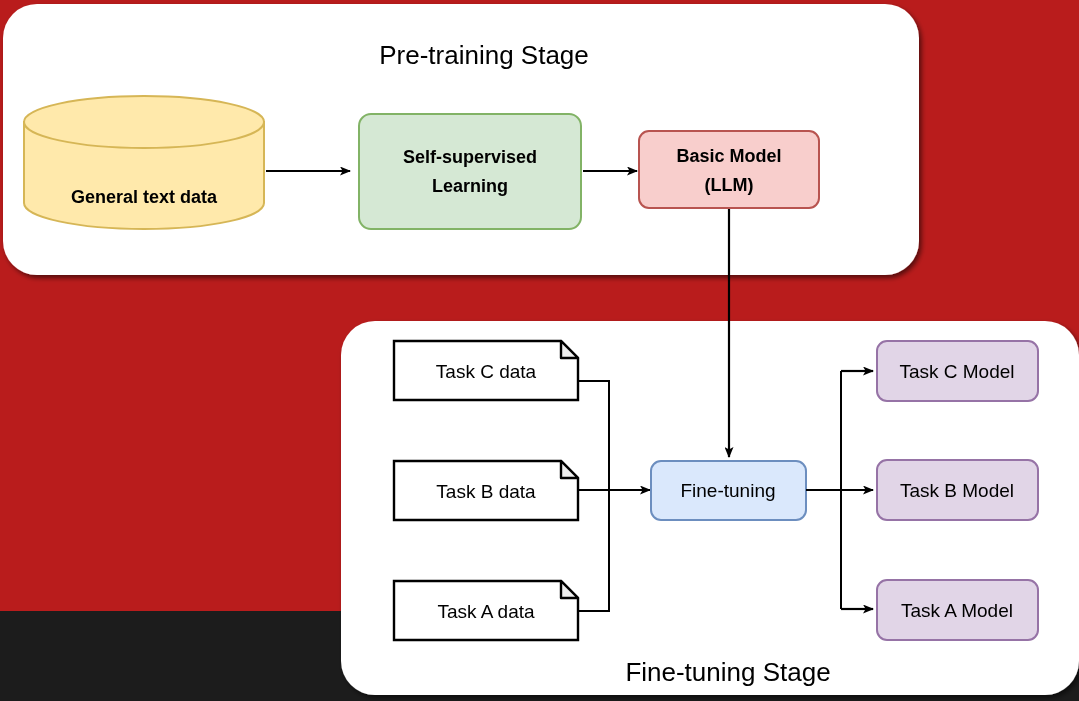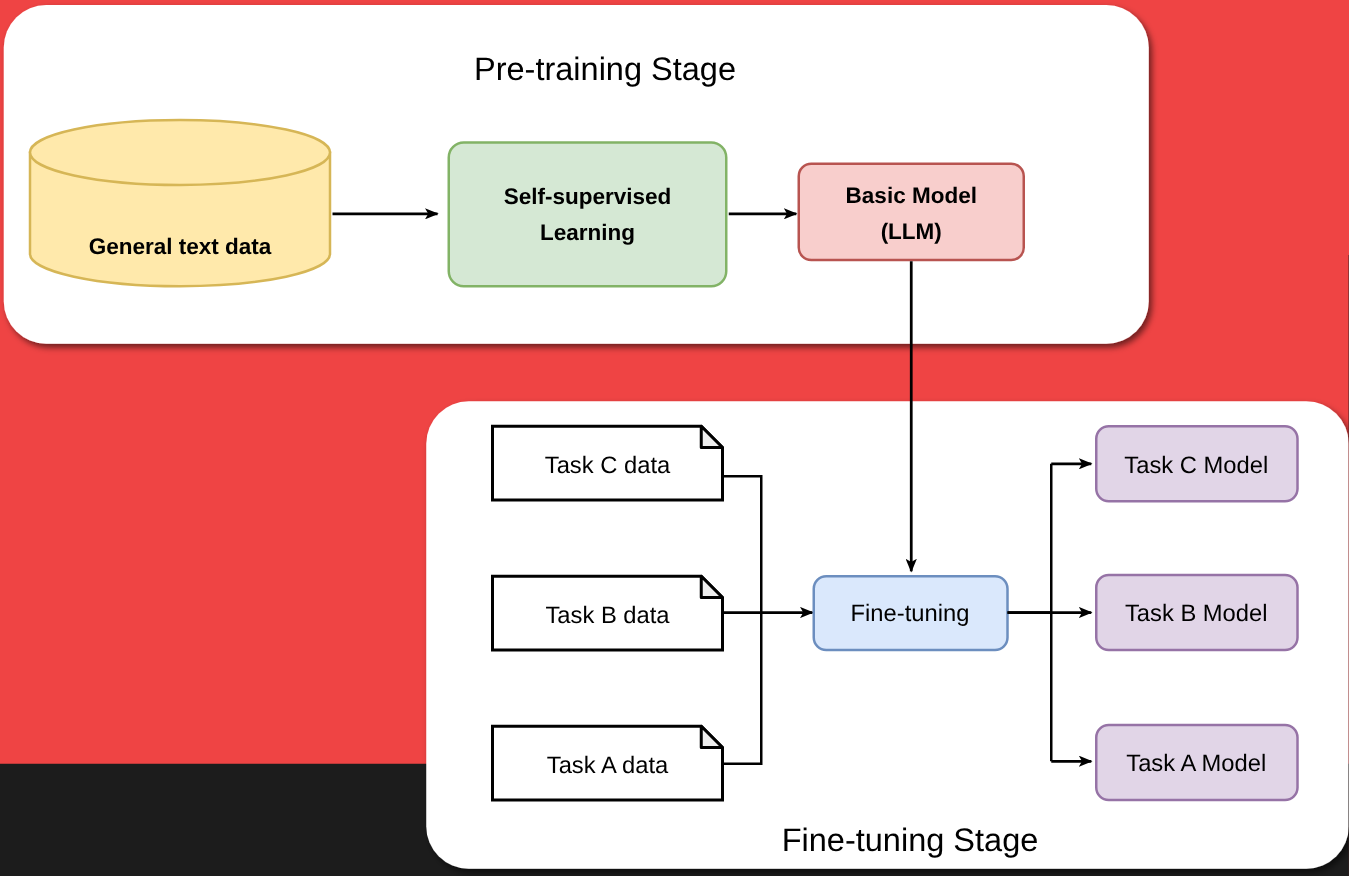--- a/index.html
+++ b/index.html
@@ -10,21 +10,21 @@
   body {
     width: 1079px;
     height: 701px;
     overflow: hidden;
     font-family: "Liberation Sans", sans-serif;
   }
   #diagram-root {
     position: relative;
     width: 1079px;
     height: 611px;
-    background: #ef4444;
+    background: #b91c1c;
   }
   svg.diagram {
     display: block;
     width: 1079px;
     height: 701px;
   }
   text {
     font-family: "Liberation Sans", sans-serif;
     fill: #000000;
   }

